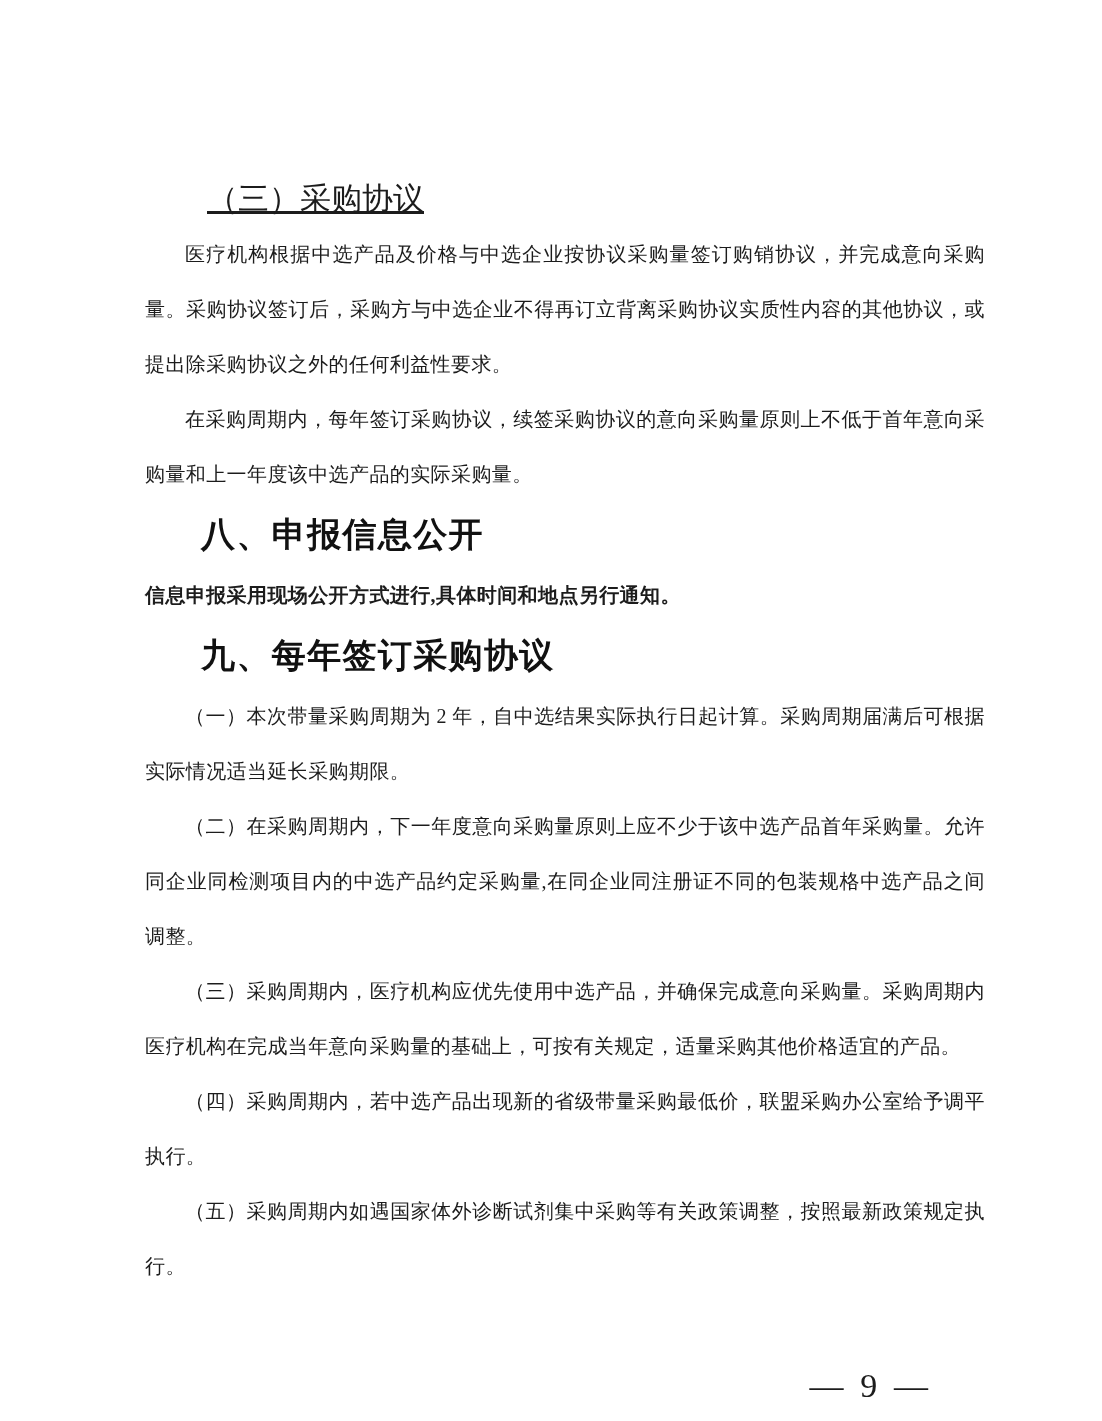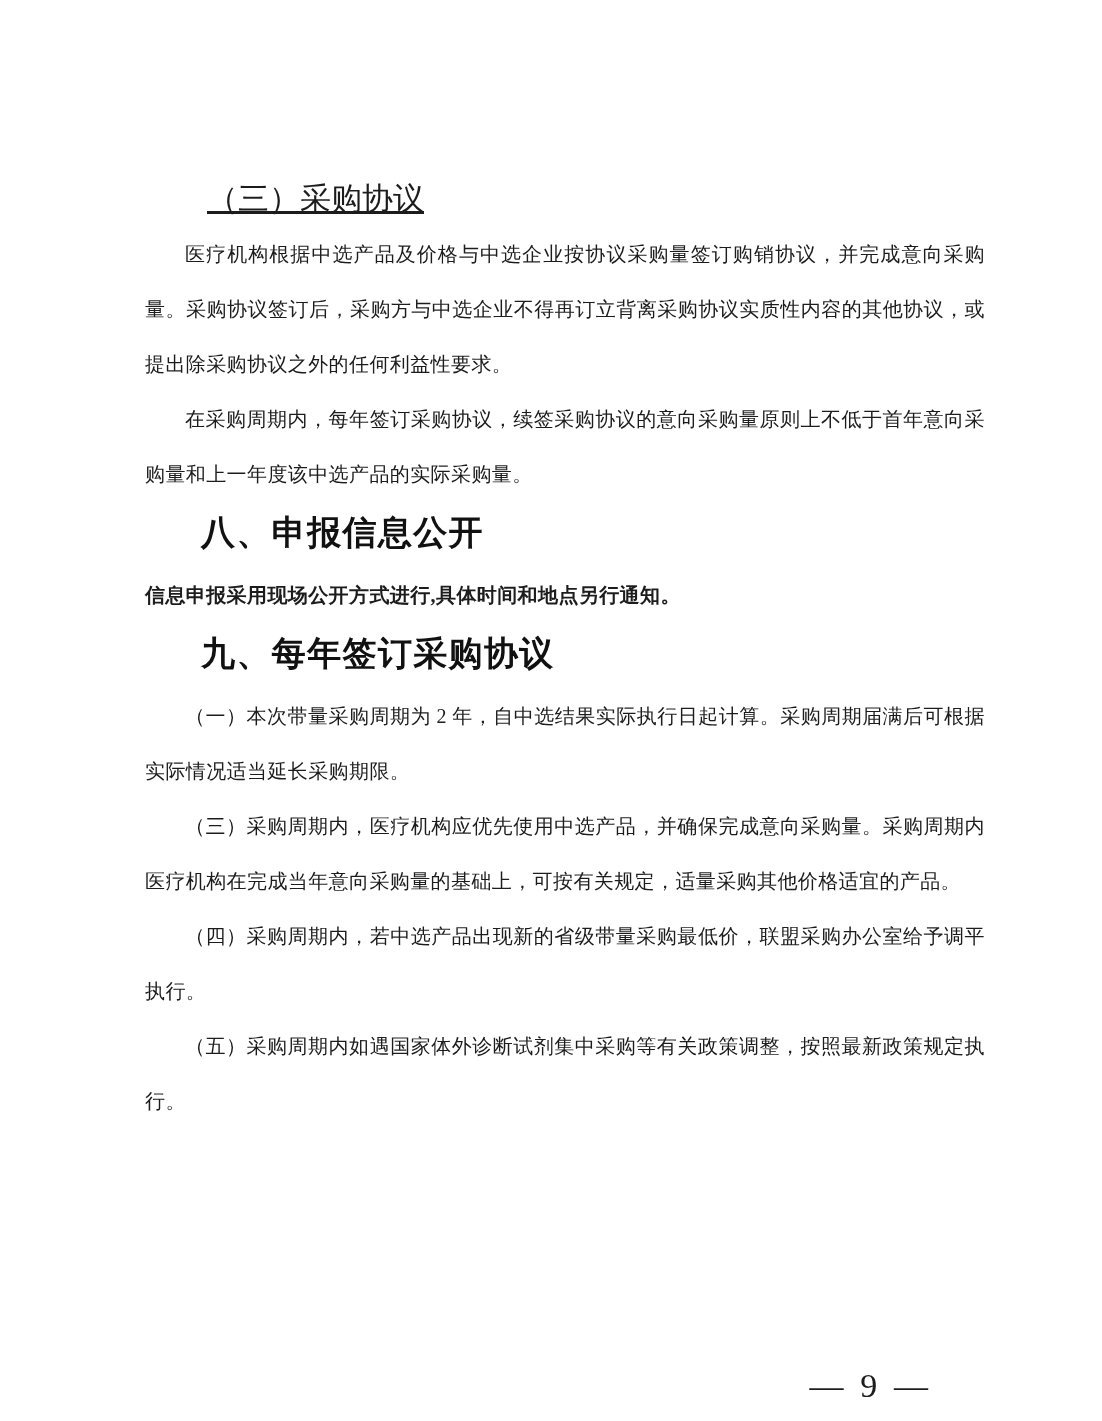--- a/index.html
+++ b/index.html
@@ -37,21 +37,21 @@
   }
   .subheading {
     font-size: 31px;
     line-height: 57px;
     text-indent: 2em;
     margin: 0;
     font-weight: 400;
     text-decoration: underline;
   }
   .heading {
-    font-family: Liberation Mono, monospace;
+    font-family: Liberation Serif, serif;
     font-weight: 700;
     font-size: 34px;
     line-height: 60px;
     text-indent: 1.65em;
     margin: 3px 0;
     color: #111111;
     letter-spacing: 0.04em;
   }
   .page-number {
     position: absolute;
@@ -67,18 +67,19 @@
 <body>
 
 <div class="page">
   <p class="subheading">（三）采购协议</p>
   <p class="para">医疗机构根据中选产品及价格与中选企业按协议采购量签订购销协议，并完成意向采购量。采购协议签订后，采购方与中选企业不得再订立背离采购协议实质性内容的其他协议，或提出除采购协议之外的任何利益性要求。</p>
   <p class="para">在采购周期内，每年签订采购协议，续签采购协议的意向采购量原则上不低于首年意向采购量和上一年度该中选产品的实际采购量。</p>
   <p class="heading">八、申报信息公开</p>
   <p class="para no-indent">信息申报采用现场公开方式进行,具体时间和地点另行通知。</p>
   <p class="heading">九、每年签订采购协议</p>
   <p class="para">（一）本次带量采购周期为 2 年，自中选结果实际执行日起计算。采购周期届满后可根据实际情况适当延长采购期限。</p>
+  <p class="para">（二）在采购周期内，下一年度意向采购量原则上应不少于该中选产品首年采购量。允许同企业同检测项目内的中选产品约定采购量,在同企业同注册证不同的包装规格中选产品之间调整。</p>
   <p class="para">（三）采购周期内，医疗机构应优先使用中选产品，并确保完成意向采购量。采购周期内医疗机构在完成当年意向采购量的基础上，可按有关规定，适量采购其他价格适宜的产品。</p>
   <p class="para">（四）采购周期内，若中选产品出现新的省级带量采购最低价，联盟采购办公室给予调平执行。</p>
   <p class="para">（五）采购周期内如遇国家体外诊断试剂集中采购等有关政策调整，按照最新政策规定执行。</p>
 </div>
 
 <div class="page-number">— 9 —</div>
 
 </body></html>

